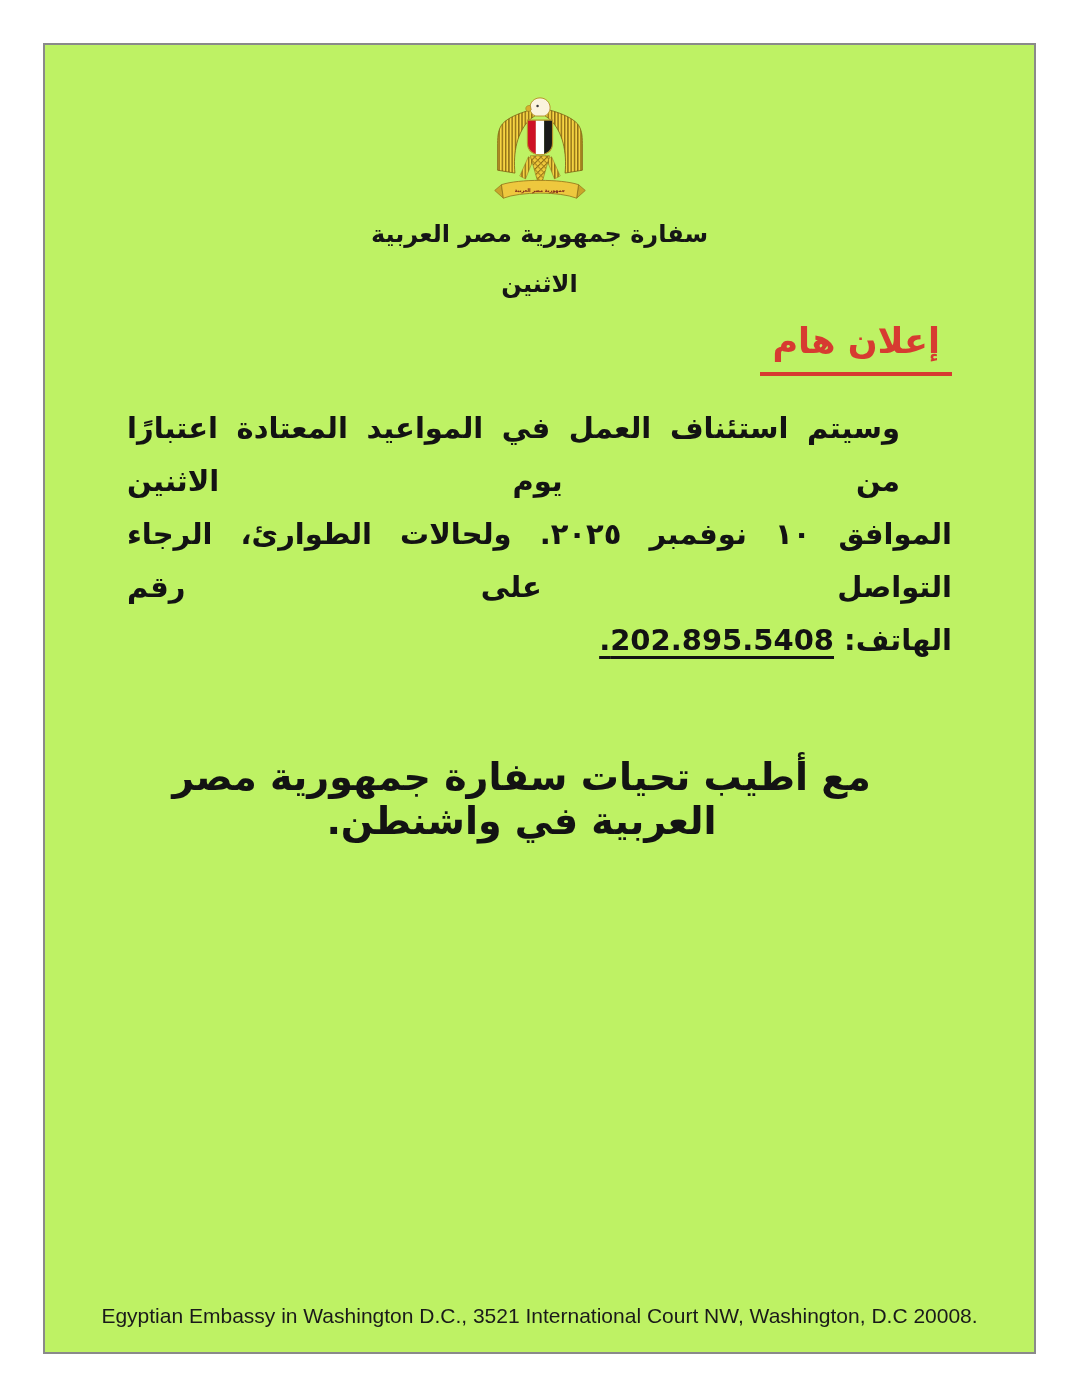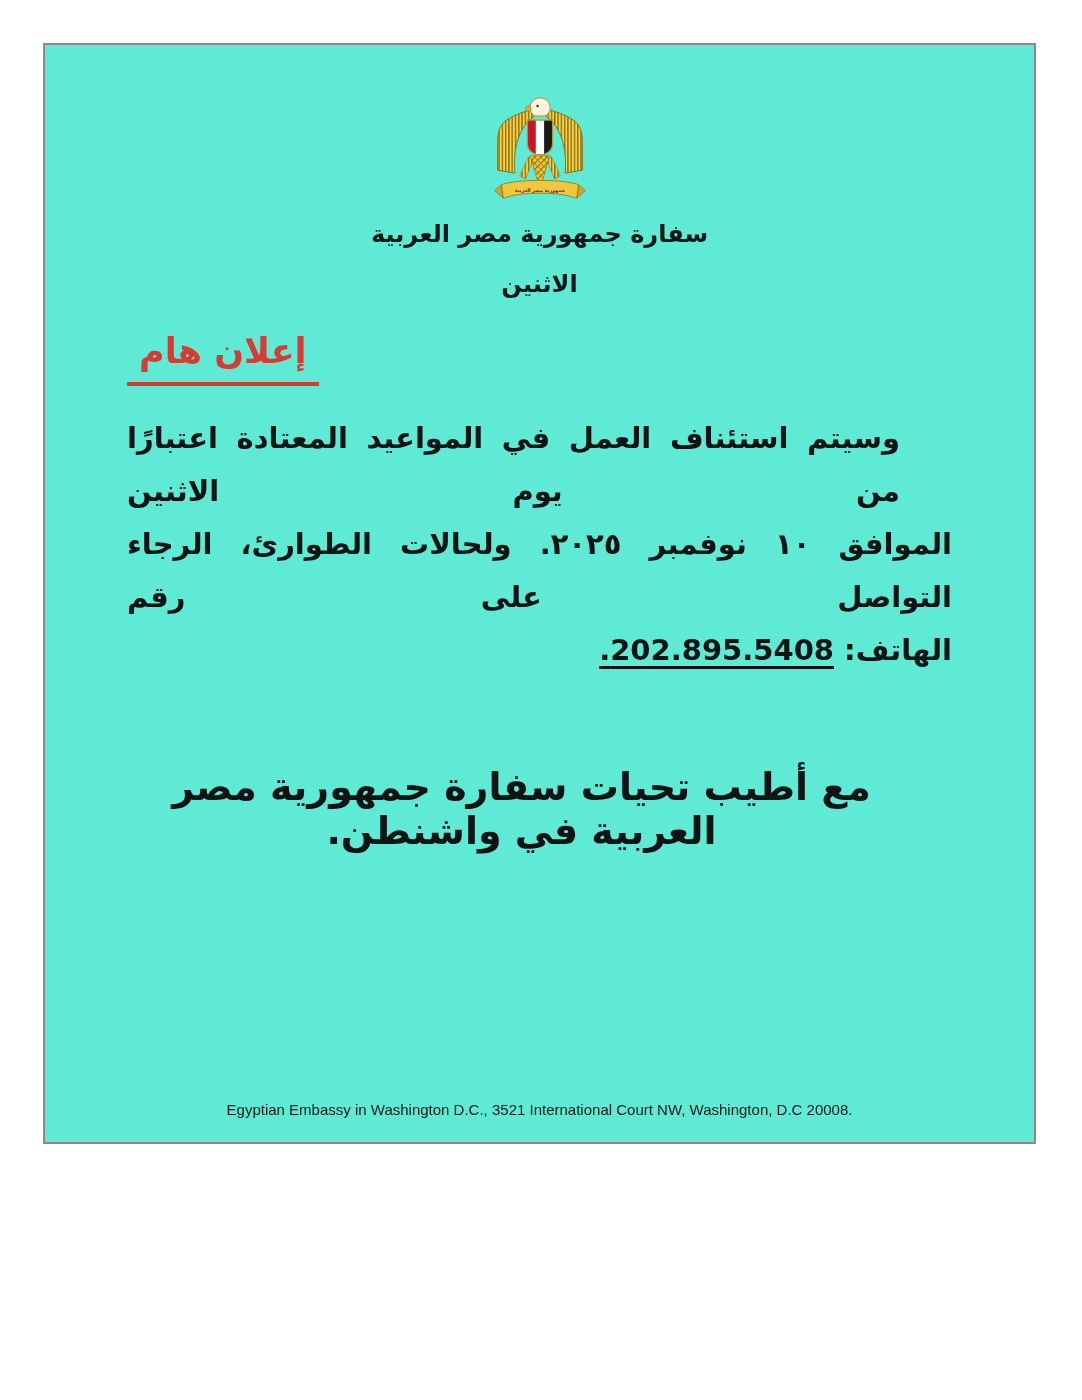--- a/index.html
+++ b/index.html
@@ -1,29 +1,29 @@
 <!DOCTYPE html>
 <html lang="ar"><head>
 <meta charset="utf-8">
 <style>
   html,body{margin:0;padding:0;}
   body{
     width:1082px;height:1400px;background:#ffffff;position:relative;
     font-family:"DejaVu Sans",sans-serif;color:#111;
   }
   .frame{
-    position:absolute;left:43px;top:43px;width:993px;height:1101px;
-    border:2px solid #8a8a8a;box-sizing:border-box;background:#5eead4;
+    position:absolute;left:43px;top:43px;width:993px;height:1311px;
+    border:2px solid #8a8a8a;box-sizing:border-box;background:#bef264;
   }
   .content{position:absolute;left:0;top:0;right:0;bottom:0;padding:0 82px;box-sizing:border-box;}
   .emblem-wrap{text-align:center;margin-top:50px;height:108px;}
   .hdr{ text-align:center;font-weight:bold;font-size:24px;line-height:34px;color:#161616;}
   .embassy-name{margin-top:14px;}
   .city{margin-top:16px;}
-  .title-wrap{text-align:left;margin-top:28px;}
+  .title-wrap{text-align:right;margin-top:18px;}
   .title-text{
     display:inline-block;font-size:35px;font-weight:bold;
     padding:0 12px 9px 12px;border-bottom:4px solid;line-height:44px;
   }
   .para{direction:rtl;font-weight:bold;font-size:29px;line-height:53px;color:#131313;}
   .p1{margin-top:68px;}
   .p2{margin-top:26px;}
   .jline{text-align:justify;text-align-last:justify;}
   .indent{padding-right:52px;}
   .plast{text-align:right;}
@@ -33,21 +33,21 @@
     text-underline-offset:6px;
   }
   .closing{
     direction:rtl;text-align:center;font-weight:bold;font-size:38px;
     margin-top:88px;color:#131313;padding-left:0;
     transform:translateX(-18px);
   }
   .footer{
     position:absolute;left:0;right:0;bottom:24px;text-align:center;
     font-family:"Liberation Sans","DejaVu Sans",sans-serif;
-    font-size:15px;color:#1a1a1a;font-weight:normal;margin-top:24px;
+    font-size:21px;color:#1a1a1a;font-weight:normal;margin-top:24px;
   }
 </style>
 </head>
 <body>
 
 <div class="frame">
   <div class="content">
 
     <div class="emblem-wrap">
       <svg width="98" height="108" viewBox="0 0 100 112">

